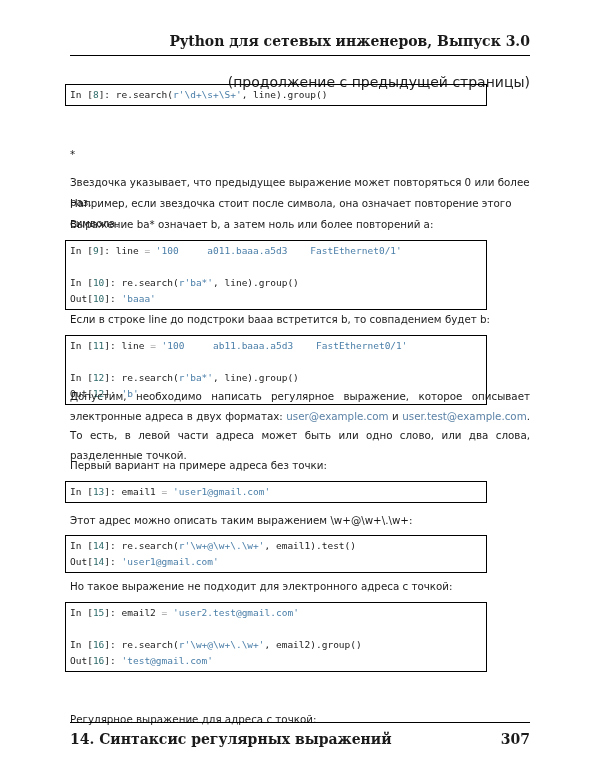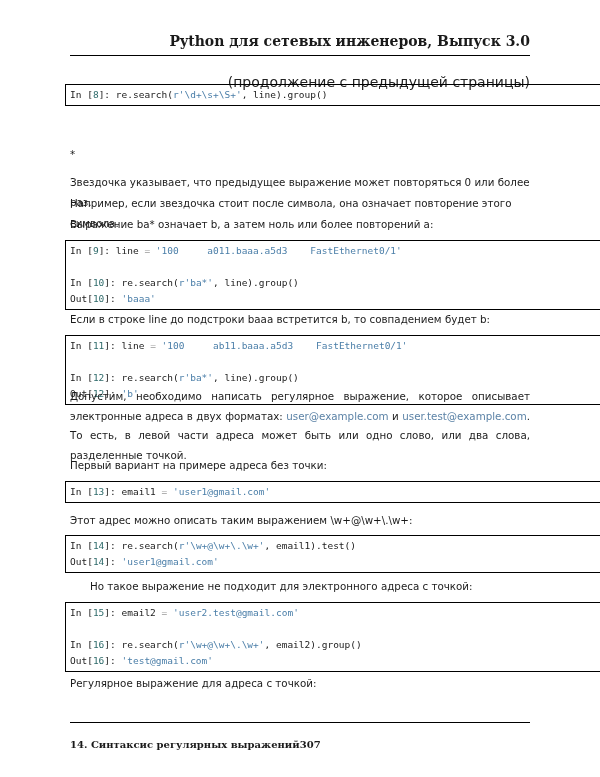--- a/index.html
+++ b/index.html
@@ -2,25 +2,25 @@
 <html><head>
 <meta charset="utf-8">
 <style>
   html, body { margin:0; padding:0; background:#ffffff; }
   body { width:600px; height:777px; position:relative; overflow:hidden;
          font-family:"DejaVu Sans", sans-serif; color:#1a1a1a; }
   .header { position:absolute; left:70px; top:33px; width:460px;
             text-align:right; font-family:"DejaVu Serif", serif; font-weight:bold; font-size:14px;
             padding-bottom:6px; border-bottom:1px solid #000; }
   .footer { position:absolute; left:70px; top:722px; width:460px;
-            border-top:1px solid #000; padding-top:16px;
-            font-family:"DejaVu Serif", serif; font-weight:bold; font-size:10px;
-            display:flex; }
+            border-top:1px solid #000; padding-top:8px;
+            font-family:"DejaVu Serif", serif; font-weight:bold; font-size:14px;
+            display:flex; justify-content:space-between; }
   .cont { position:absolute; right:70px; top:74px; font-size:14px; color:#222; }
-  .code { position:absolute; left:65px; width:536px; border:1.3px solid #000;
+  .code { position:absolute; left:65px; width:422px; border:1.3px solid #000;
           font-family:"DejaVu Sans Mono", monospace; font-size:9.5px; line-height:16px;
           padding:2px 4px; box-sizing:border-box; white-space:pre; }
   .p { position:absolute; left:70px; width:460px; font-size:10.3px; line-height:19.5px; }
   .num { color:#2d6a6a; }
   .str { color:#4a7ea8; }
   .op  { color:#9a9a9a; }
   .link { color:#5b82a6; }
   .blank { height:16px; }
 </style>
 </head>
@@ -45,22 +45,22 @@
 <div class="p" style="top:387px; text-align:justify;"><span>Допустим, необходимо написать регулярное выражение, которое описывает электронные адреса в двух форматах: </span><span class="link">user@example.com</span><span> и </span><span class="link">user.test@example.com</span><span>. То есть, в левой части адреса может быть или одно слово, или два слова, разделенные точкой.</span></div>
 
 <div class="p" style="top:456px;">Первый вариант на примере адреса без точки:</div>
 
 <div class="code" style="top:481px;"><div><span>In [</span><span class="num">13</span><span>]: </span><span>email1 </span><span class="op">=</span><span class="str"> 'user1@gmail.com'</span></div></div>
 
 <div class="p" style="top:511px;">Этот адрес можно описать таким выражением \w+@\w+\.\w+:</div>
 
 <div class="code" style="top:535px;"><div><span>In [</span><span class="num">14</span><span>]: </span><span>re.search(</span><span class="str">r'\w+@\w+\.\w+'</span><span>, email1).test()</span></div><div><span>Out[</span><span class="num">14</span><span>]: </span><span class="str">'user1@gmail.com'</span></div></div>
 
-<div class="p" style="top:577px;margin-left:20px;">Но такое выражение не подходит для электронного адреса с точкой:</div>
+<div class="p" style="top:577px;">Но такое выражение не подходит для электронного адреса с точкой:</div>
 
 <div class="code" style="top:602px;"><div><span>In [</span><span class="num">15</span><span>]: </span><span>email2 </span><span class="op">=</span><span class="str"> 'user2.test@gmail.com'</span></div><div class="blank"></div><div><span>In [</span><span class="num">16</span><span>]: </span><span>re.search(</span><span class="str">r'\w+@\w+\.\w+'</span><span>, email2).group()</span></div><div><span>Out[</span><span class="num">16</span><span>]: </span><span class="str">'test@gmail.com'</span></div></div>
 
-<div class="p" style="top:674px;">Регулярное выражение для адреса с точкой:</div>
+<div class="p" style="top:710px;">Регулярное выражение для адреса с точкой:</div>
 
 <div class="footer">
   <span>14. Синтаксис регулярных выражений</span>
   <span>307</span>
 </div>
 
 </body></html>

